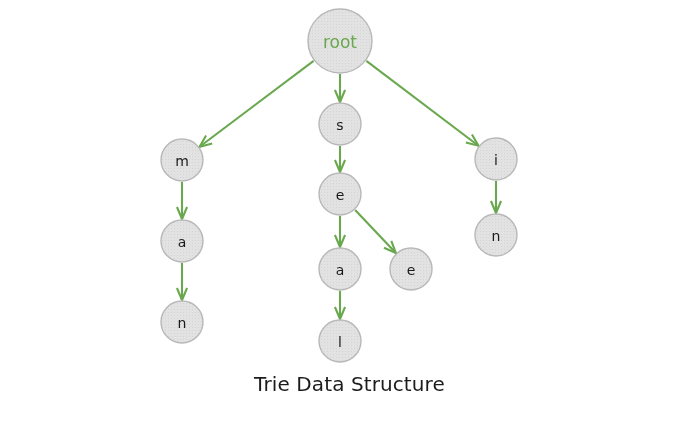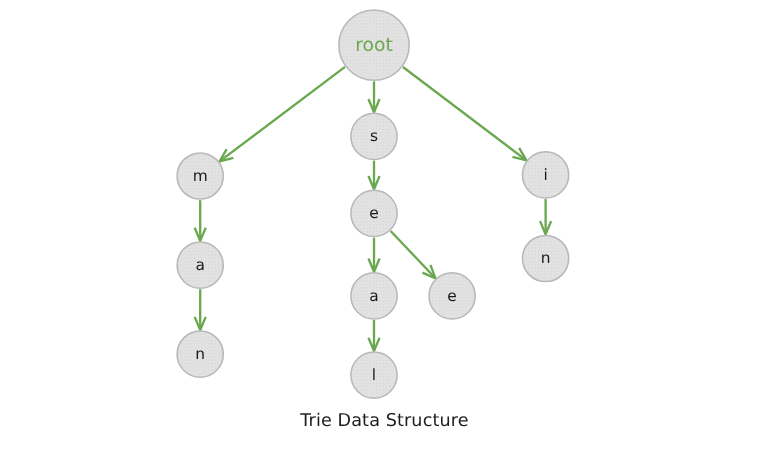--- a/index.html
+++ b/index.html
@@ -57,21 +57,21 @@
     stroke-linecap: butt;
     stroke-linejoin: miter;
   }
   .caption-text {
     position: absolute;
     left: 0;
     right: 0;
     top: 372px;
     text-align: center;
     font-family: "DejaVu Sans", sans-serif;
-    font-size: 16px;
+    font-size: 20px;
     color: #1c1c1c;
     letter-spacing: 0.1px;
     white-space: nowrap;
   }
 </style>
 </head>
 <body>
 
 <div id="diagram-root">
 

